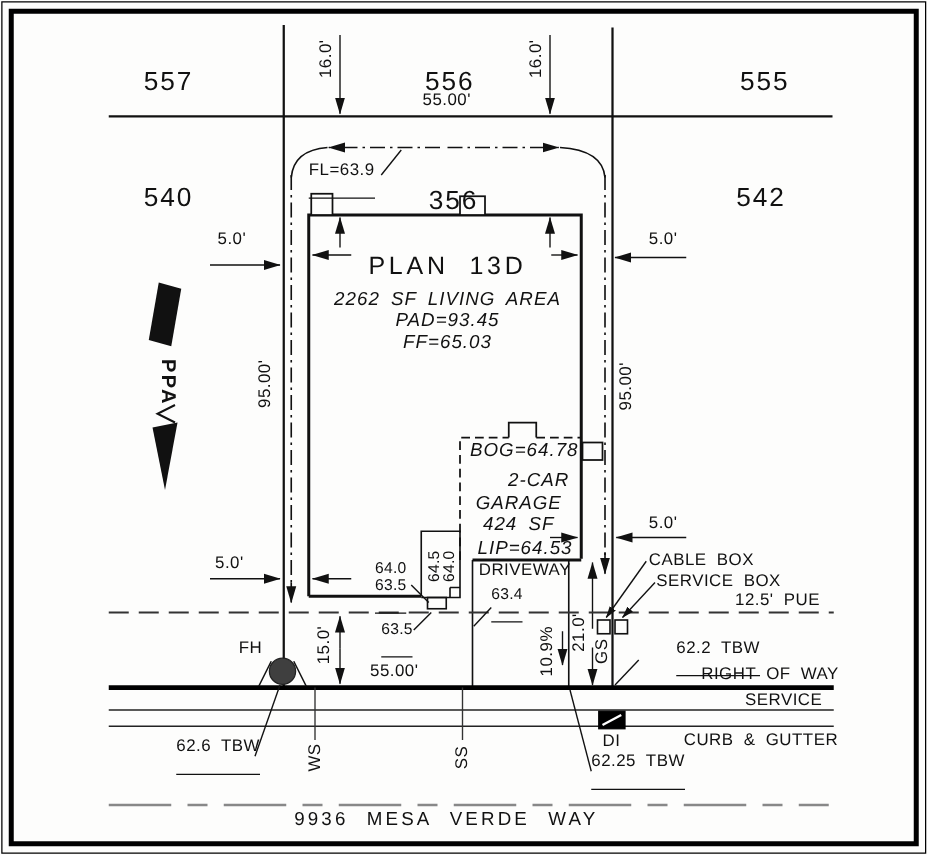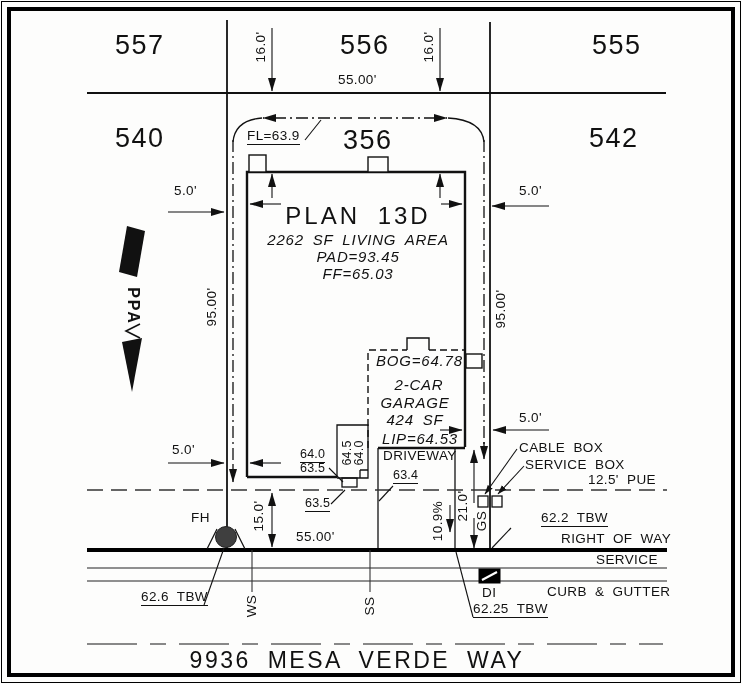--- a/index.html
+++ b/index.html
@@ -5,26 +5,26 @@
   html,body{margin:0;padding:0;background:#fff;}
   #plan{position:relative;width:742px;height:684px;background:#fdfdfc;overflow:hidden;
         font-family:"Liberation Sans", sans-serif;color:#111;}
   .frame-outer{position:absolute;inset:1px;border:1.5px solid #000;pointer-events:none;}
   .frame-inner{position:absolute;inset:7px;border:4px solid #000;pointer-events:none;}
   svg.linework{position:absolute;left:0;top:0;}
   .lbl{position:absolute;white-space:nowrap;font-size:13.5px;letter-spacing:.4px;line-height:1.05;}
   .rot{transform:translate(-50%,-50%) rotate(-90deg);}
   .rotcw{transform:translate(-50%,-50%) rotate(90deg);}
   .ctr{transform:translateX(-50%);}
-  .u{border-bottom:1.2px solid #111;padding-bottom:1px;}
-  .lot{font-size:27px;letter-spacing:1.5px;}
-  .plan-big{font-size:24px;letter-spacing:3px;word-spacing:8px;}
+  .u{border-bottom:1.2px solid #111;padding-bottom:15px;}
+  .lot{font-size:21px;letter-spacing:1.5px;margin-top:24px;}
+  .plan-big{font-size:20px;letter-spacing:3px;word-spacing:8px;}
   .sub{font-size:15px;letter-spacing:.8px;word-spacing:4px;font-style:italic;}
   .small{font-size:12.5px;letter-spacing:.2px;}
-  .street-title{font-size:23px;letter-spacing:2.5px;word-spacing:8px;}
+  .street-title{font-size:15px;letter-spacing:2.5px;word-spacing:8px;}
   .ws{word-spacing:4px;}
   .ppa{font-size:16px;letter-spacing:2px;font-weight:bold;}
 </style>
 </head>
 <body>
 
 <div id="plan">
 
   <svg class="linework" width="742" height="684" viewBox="0 0 742 684">
     <defs>
@@ -171,21 +171,21 @@
   <div class="lbl" style="left:174px;top:184px">5.0'</div>
   <div class="lbl" style="left:519px;top:184px">5.0'</div>
   <div class="lbl" style="left:172px;top:443px">5.0'</div>
   <div class="lbl" style="left:519px;top:411px">5.0'</div>
   <div class="lbl rot" style="left:212px;top:307px">95.00'</div>
   <div class="lbl rot" style="left:501px;top:309px">95.00'</div>
 
   <div class="lbl ppa rotcw" style="left:133px;top:306px">PPA</div>
 
   <div class="lbl sub" style="left:376px;top:353px">BOG=64.78</div>
-  <div class="lbl sub ctr" style="left:419px;top:377px">2-CAR</div>
+  <div class="lbl sub ctr" style="left:431px;top:377px">2-CAR</div>
   <div class="lbl sub ctr" style="left:415px;top:395px">GARAGE</div>
   <div class="lbl sub ctr" style="left:415px;top:412px">424 SF</div>
   <div class="lbl sub" style="left:382px;top:431px">LIP=64.53</div>
 
   <div class="lbl small u" style="left:300px;top:448px">64.0</div>
   <div class="lbl small u" style="left:300px;top:462px">63.5</div>
   <div class="lbl small rot" style="left:348px;top:453px">64.5</div>
   <div class="lbl small rot" style="left:360px;top:453px">64.0</div>
   <div class="lbl" style="left:383px;top:449px">DRIVEWAY</div>
   <div class="lbl small u" style="left:393px;top:469px">63.4</div>

